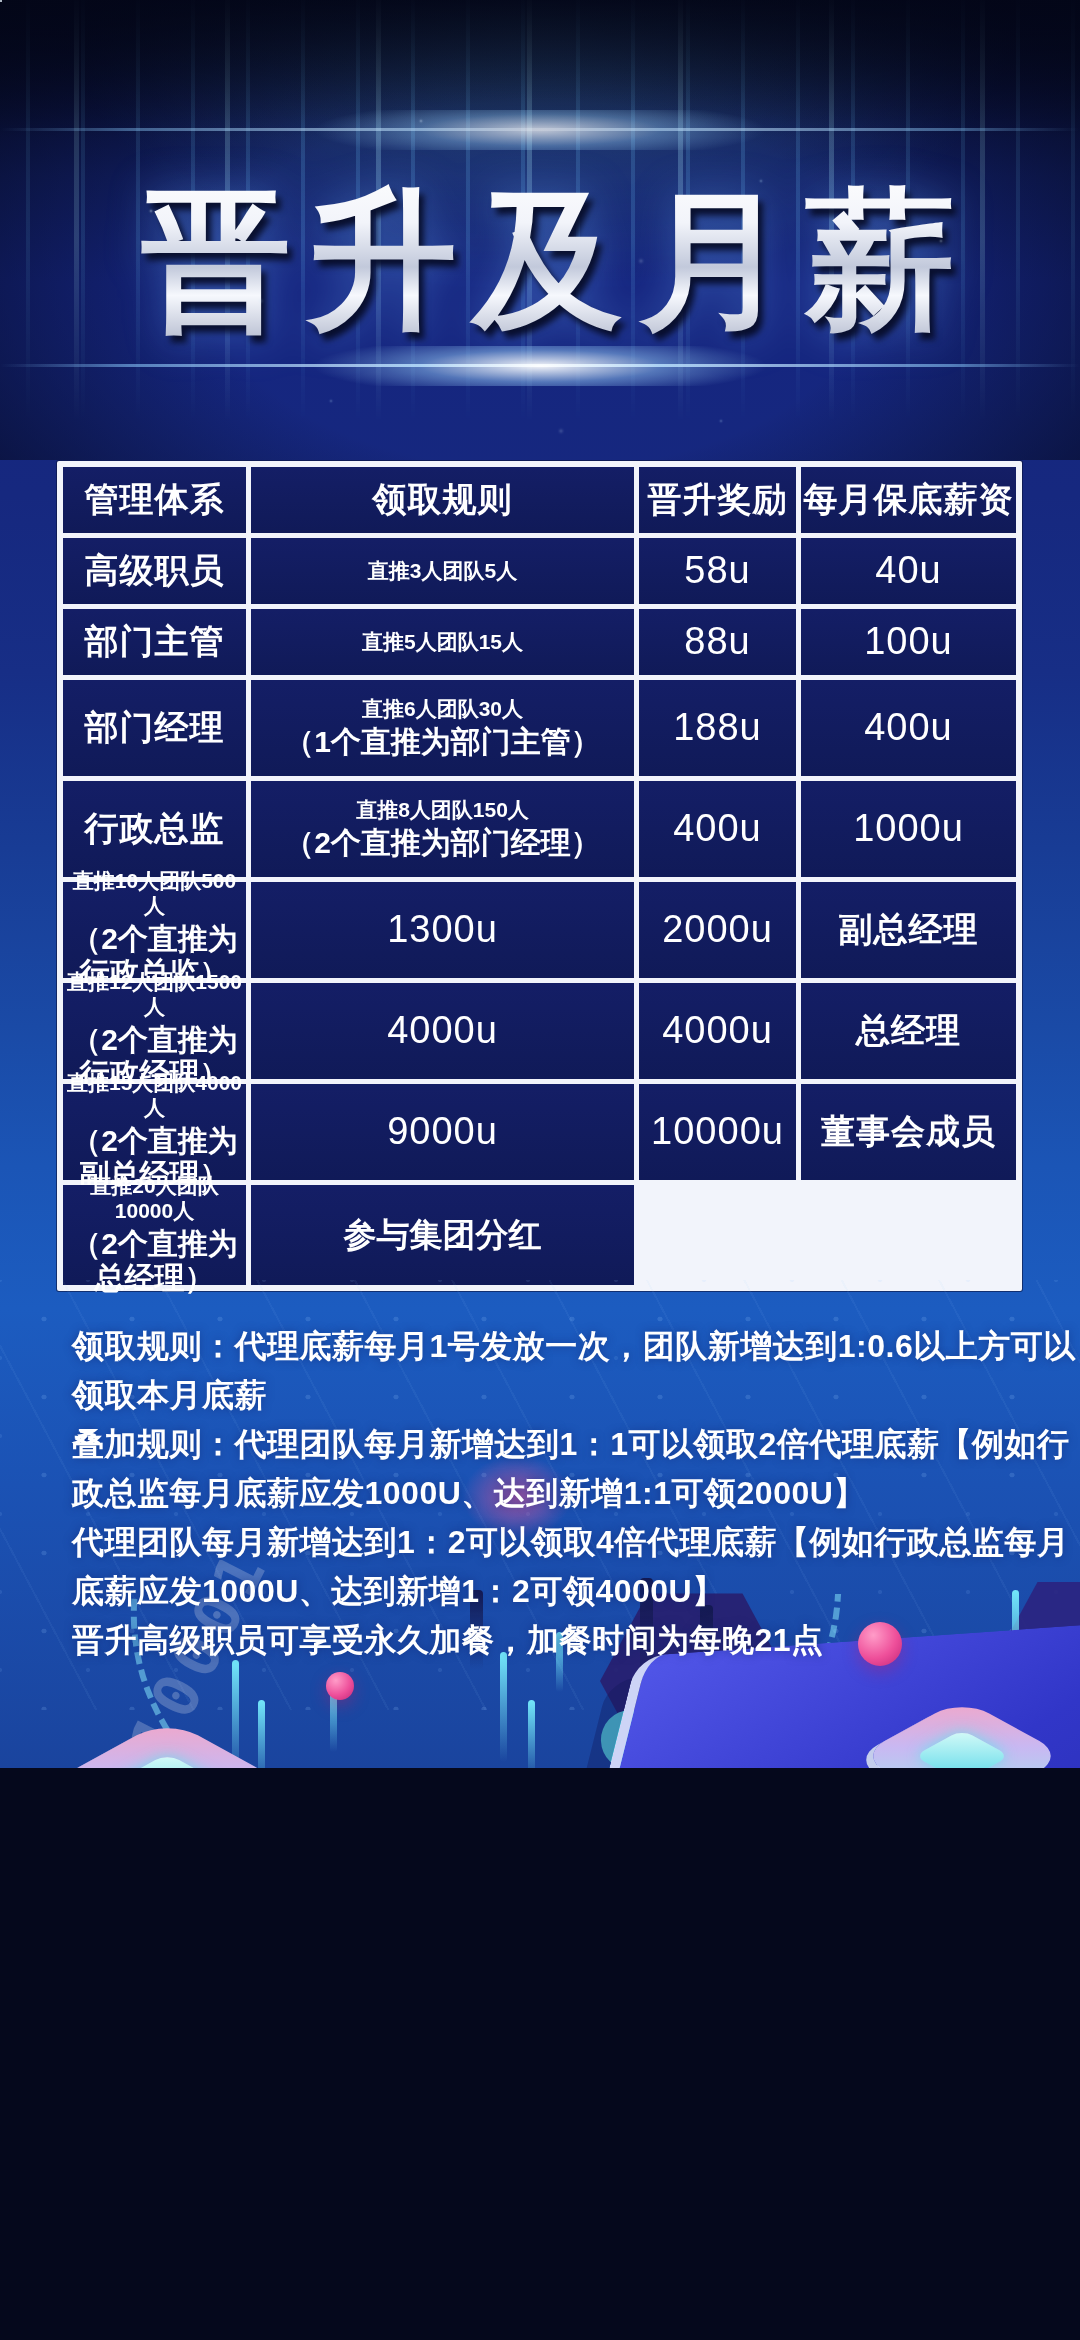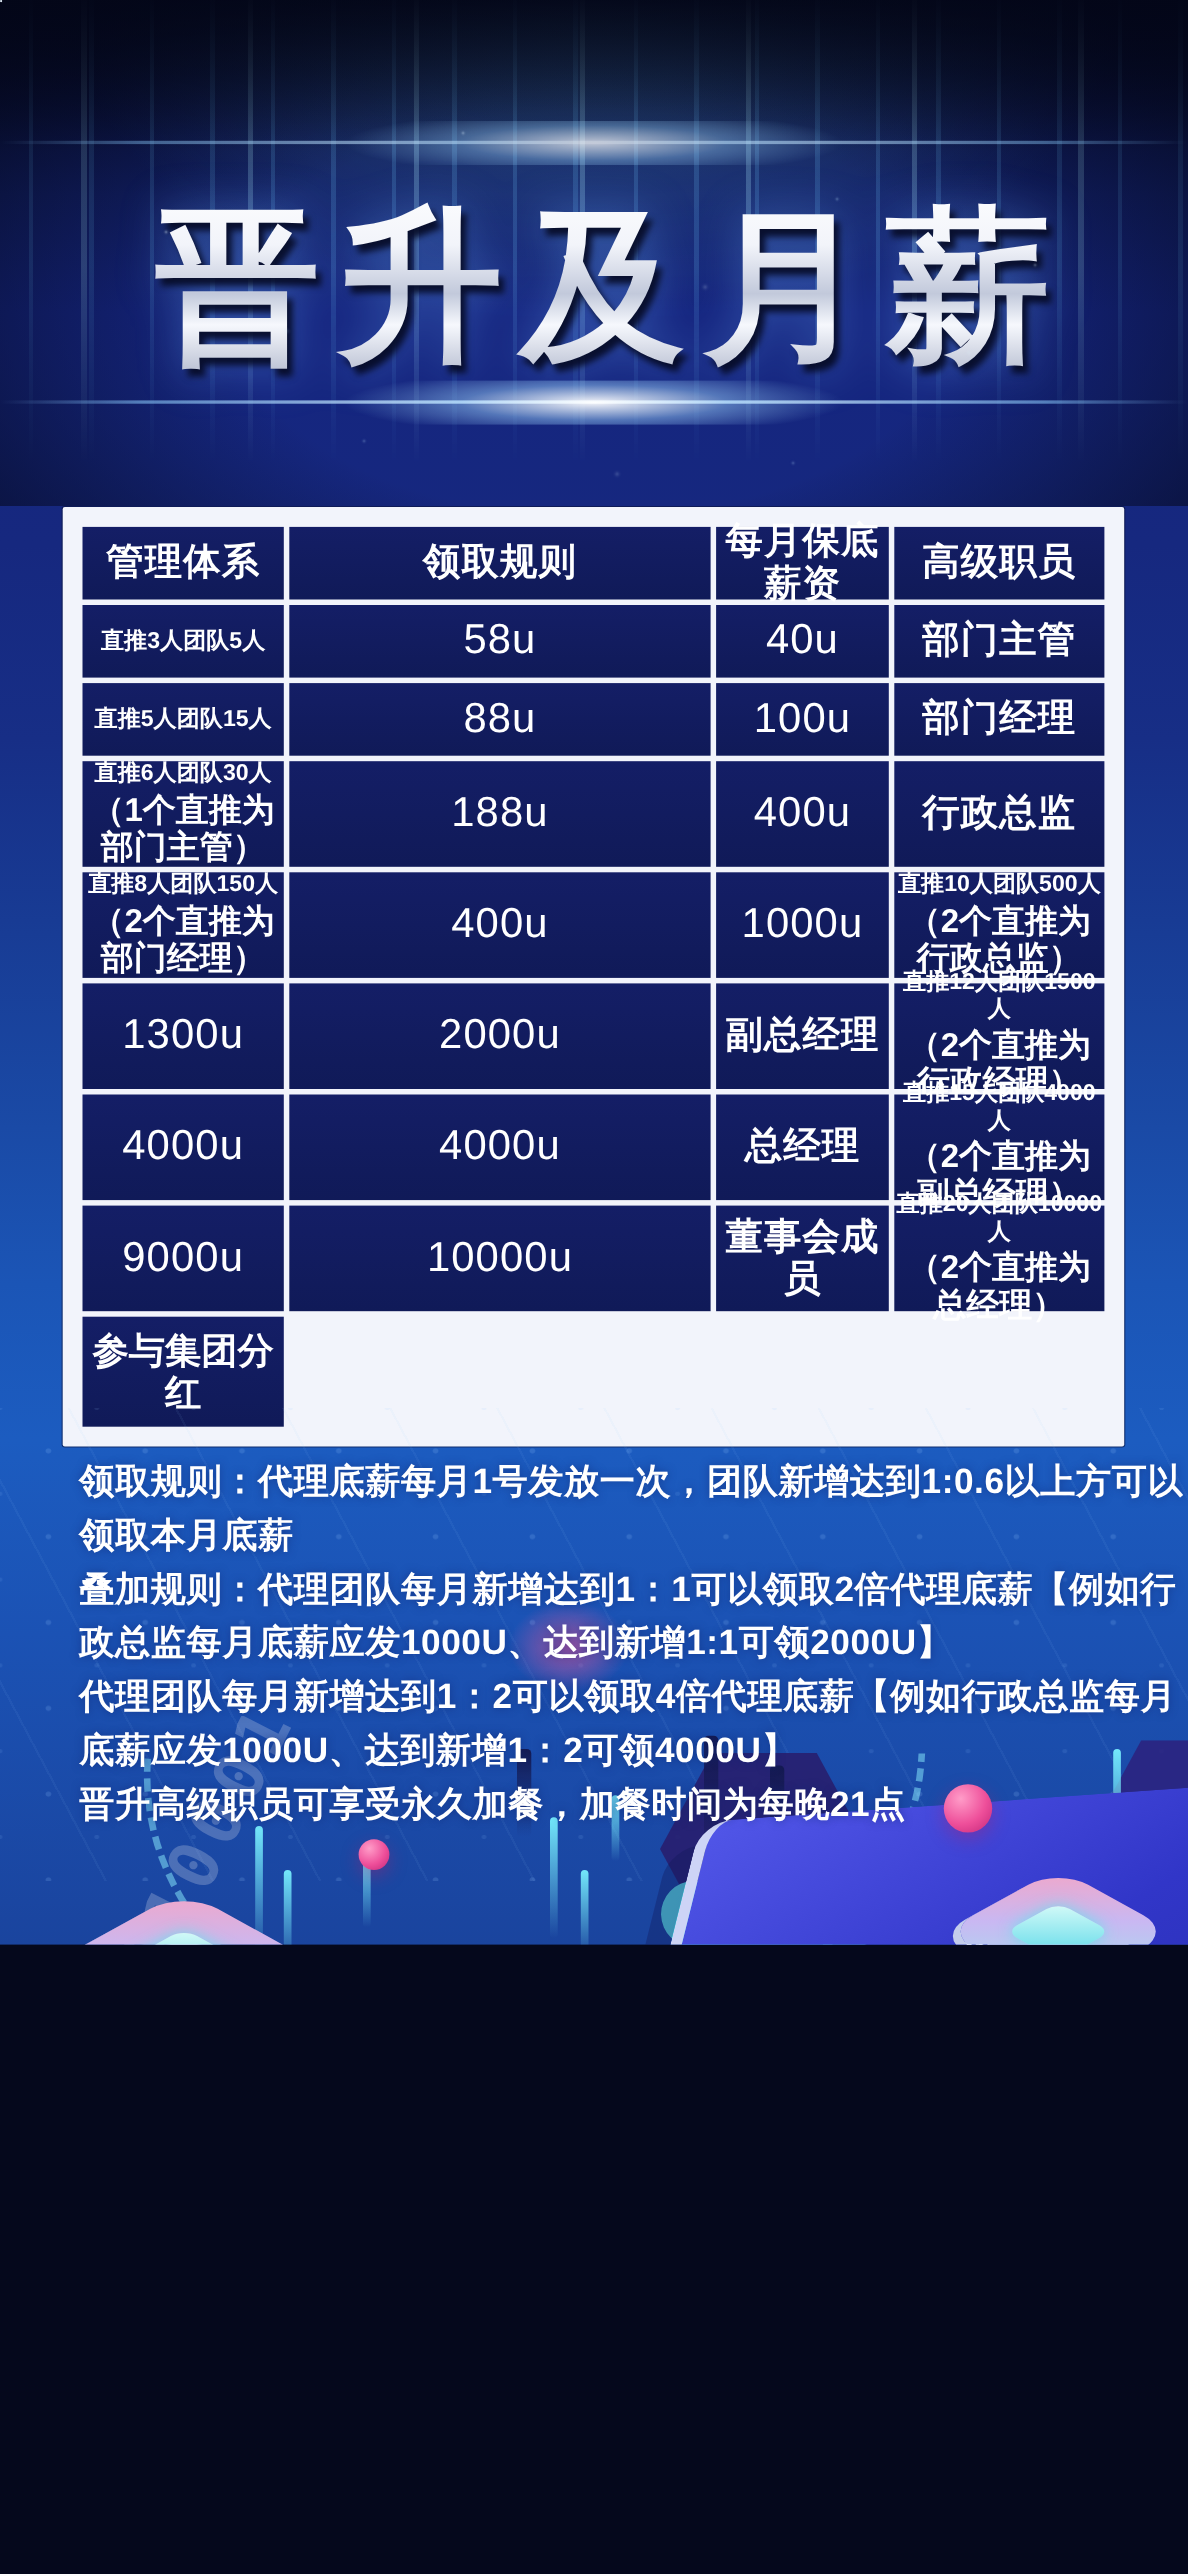--- a/index.html
+++ b/index.html
@@ -47,21 +47,21 @@
   .title{
     position:absolute;top:162px;left:0;width:100%;margin:0;text-align:center;
     font-family:"Liberation Serif",serif;font-weight:700;font-size:150px;letter-spacing:16px;padding-left:16px;
     background:linear-gradient(180deg,#ffffff 0%,#f2f4fa 30%,#c2c9db 52%,#f6f8fd 66%,#98a1bb 100%);
     -webkit-background-clip:text;background-clip:text;color:transparent;
     filter:drop-shadow(5px 7px 3px rgba(5,10,35,.9)) drop-shadow(0 0 20px rgba(110,175,255,.35));
   }
   
   .promo-table{
     position:absolute;left:57px;top:461px;width:965px;box-sizing:border-box;
-    background:#f2f4fb;padding:18px;border-radius:2px;
+    background:#f2f4fb;padding:6px;border-radius:2px;
     display:grid;grid-template-columns:183px 383px 157px 1fr;
     grid-template-rows:66px 66px 66px 96px 96px 96px 96px 96px 100px;gap:5px;
     box-shadow:0 0 0 1px rgba(10,18,60,.6);
   }
   .promo-table .cell{
     display:flex;flex-direction:column;align-items:center;justify-content:center;
     background:linear-gradient(180deg,#141e66,#101a58);color:#fff;text-align:center;line-height:1.15;
   }
   .promo-table .th{font-size:34px;font-weight:700;letter-spacing:1px;}
   .promo-table .level{font-size:34px;font-weight:700;letter-spacing:1px;}
@@ -151,20 +151,21 @@
   <div class="curtain"></div>
   <div class="vignette-top"></div>
   <div class="flare flare1"></div>
   <h1 class="title">晋升及月薪</h1>
   <div class="flare flare2"></div>
   <div class="sparkles"></div>
 
   <div class="promo-table" id="promo-table">
       <div class="cell th">管理体系</div>
       <div class="cell th">领取规则</div>
+      <div class="cell th">晋升奖励</div>
       <div class="cell th">每月保底薪资</div>
       <div class="cell level">高级职员</div>
       <div class="cell">
         <div class="cond-main">直推3人团队5人</div>
       </div>
       <div class="cell num">58u</div>
       <div class="cell num">40u</div>
       <div class="cell level">部门主管</div>
       <div class="cell">
         <div class="cond-main">直推5人团队15人</div>

